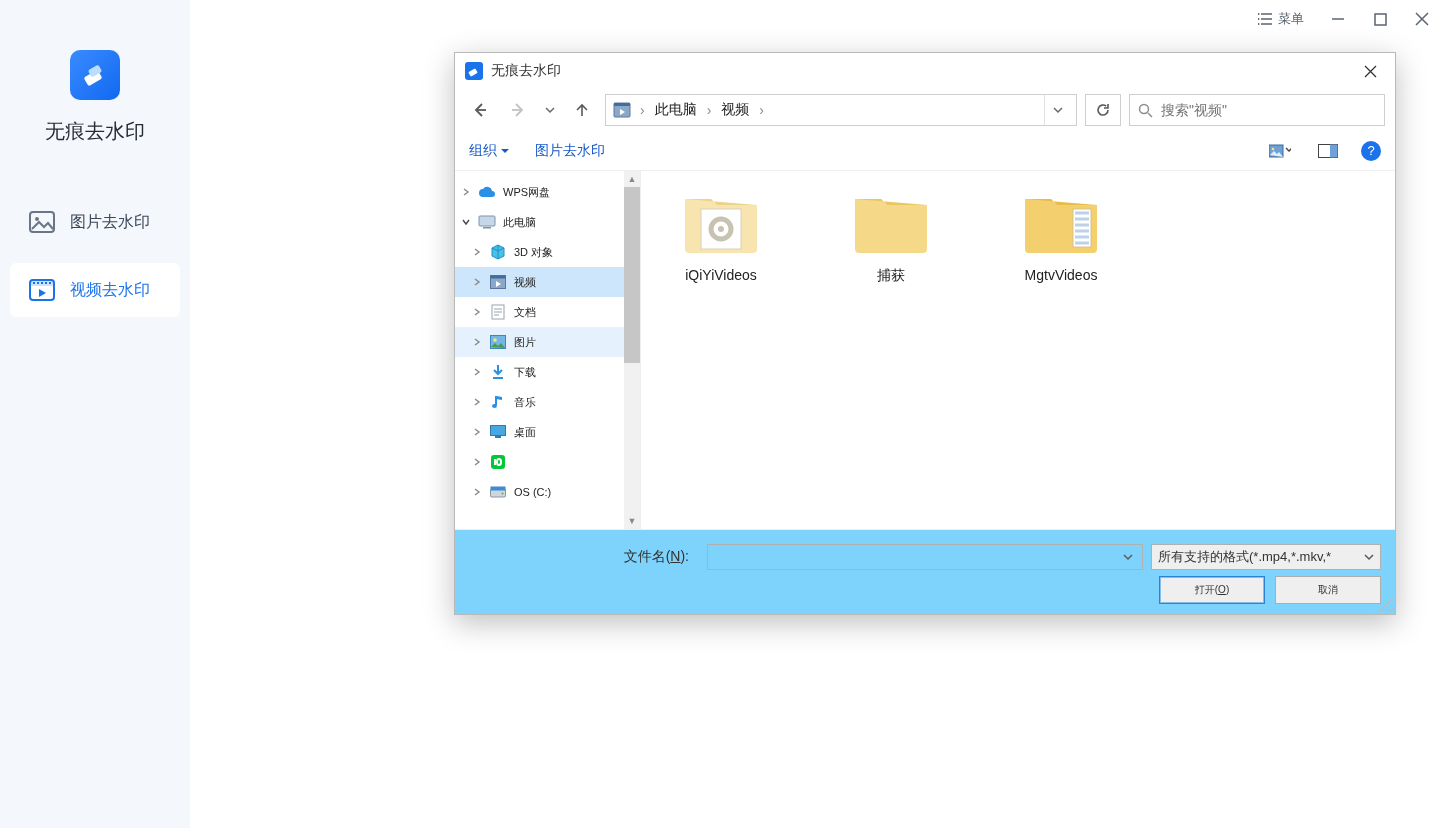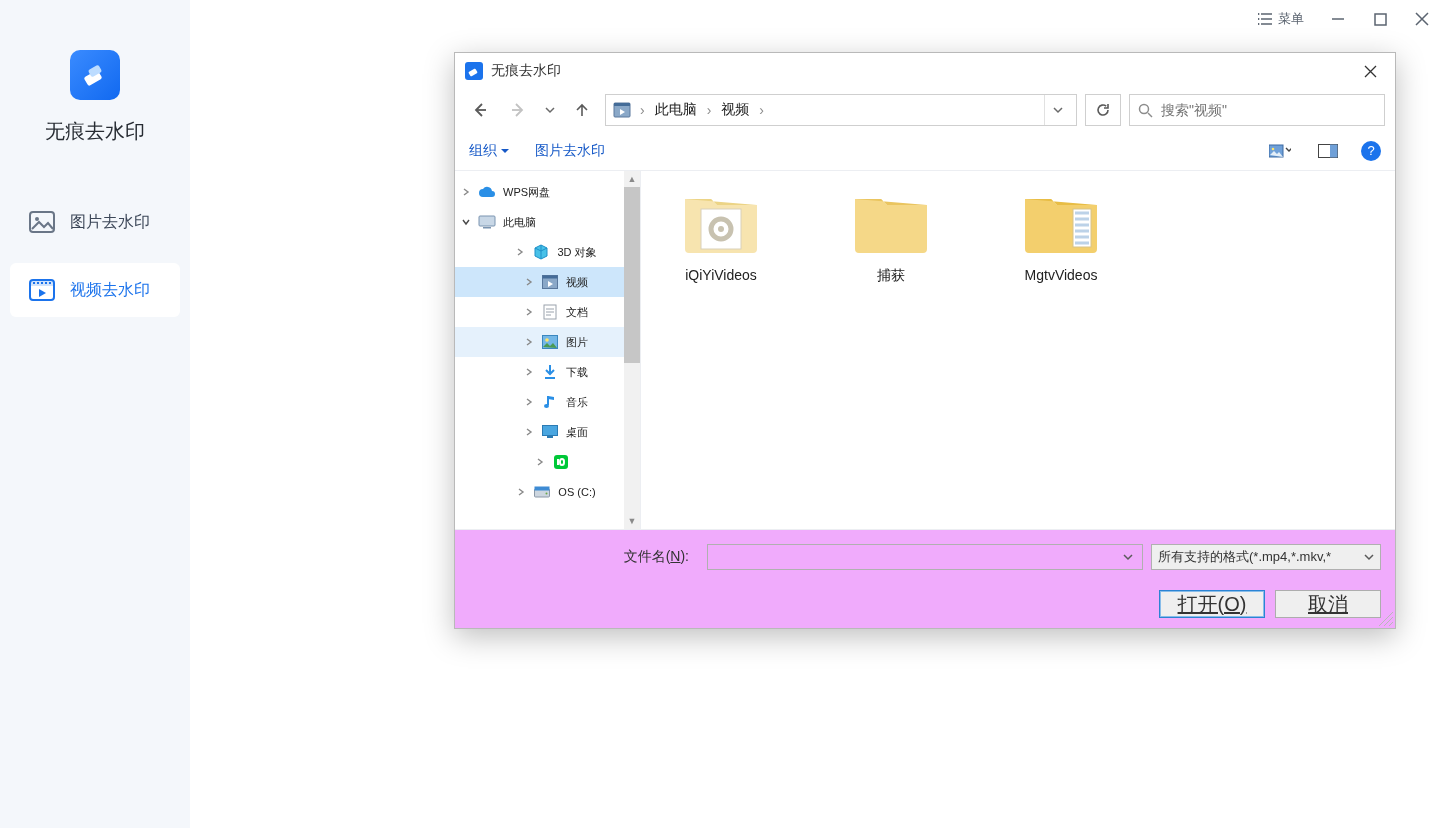--- a/index.html
+++ b/index.html
@@ -112,47 +112,47 @@
     .tree-thumb-inner { position:absolute; top:16px; right:0; width:16px; height:176px; background:#c6c6c6;}
     .tree-item {
       height:30px; display:flex; align-items:center; gap:6px;
       font-size:11px; color:#222; cursor:pointer;
     }
     .tree-item.selected { background:#cde6fb; }
     .tree-item.secondary-sel { background:#e5f1fc; }
     .tree-caret { width:10px; display:flex; align-items:center; justify-content:center; color:#6b6b6b; font-size:10px;}
     .tree-ico { width:20px; height:18px; display:flex; align-items:center; justify-content:center;}
     .indent-0 { padding-left: 6px; }
-    .indent-1 { padding-left: 17px; justify-content: center; }
+    .indent-1 { padding-left: 17px; }
 
     .files { flex:1; padding: 14px 20px; display:flex; gap:50px; align-items:flex-start; }
     .file-item { width:120px; display:flex; flex-direction:column; align-items:center; gap:8px; cursor:pointer;text-align:right;}
     .folder-ico { width:84px; height:74px; display:flex; align-items:center; justify-content:center; }
     .file-label { font-size:14px; color:#222; }
 
     .dlg-footer {
       border-top:1px solid #eceef2;
       padding: 14px 14px 10px 14px;
-      display:flex; flex-direction:column; gap:20px;
+      display:flex; flex-direction:column; gap:6px;
       position:relative;
-      background:#f0abfc;
+      background:#7dd3fc;
     }
     .footer-row1 { display:flex; align-items:center; gap:8px; }
     .fn-label { width: 230px; text-align:right; padding-right:10px; font-size:14px;}
     .fn-input { flex:1; height:26px; border:1px solid #b0b0b0; display:flex; align-items:center; justify-content:flex-end; padding:0 4px;}
     .fn-drop { width:20px; height:100%; display:flex; align-items:center; justify-content:center; color:#5a5a5a; cursor:pointer;}
     .type-combo {
       width:230px; height:26px; background:#efefef; border:1px solid #b0b0b0;
       display:flex; align-items:center; padding:0 6px; justify-content:space-between; font-size:13px;
       cursor:pointer;
     }
     .footer-row2 { display:flex; justify-content:flex-end; gap:10px; }
     .dlg-btn {
       width:106px; height:28px; background:#efefef; border:1px solid #adadad;
-      display:flex; align-items:center; justify-content:center; font-size:20px; cursor:pointer;text-decoration:underline;
+      display:flex; align-items:center; justify-content:center; font-size:10px; cursor:pointer;
     }
     .dlg-btn.primary { border:1px solid #2b84d3; box-shadow: inset 0 0 0 1px #88bce9; }
     .resize-grip {
       position:absolute; right:2px; bottom:2px; width:14px; height:14px;
     }
     .underline { text-decoration: underline; }
   </style>
 </head>
 <body>
 

